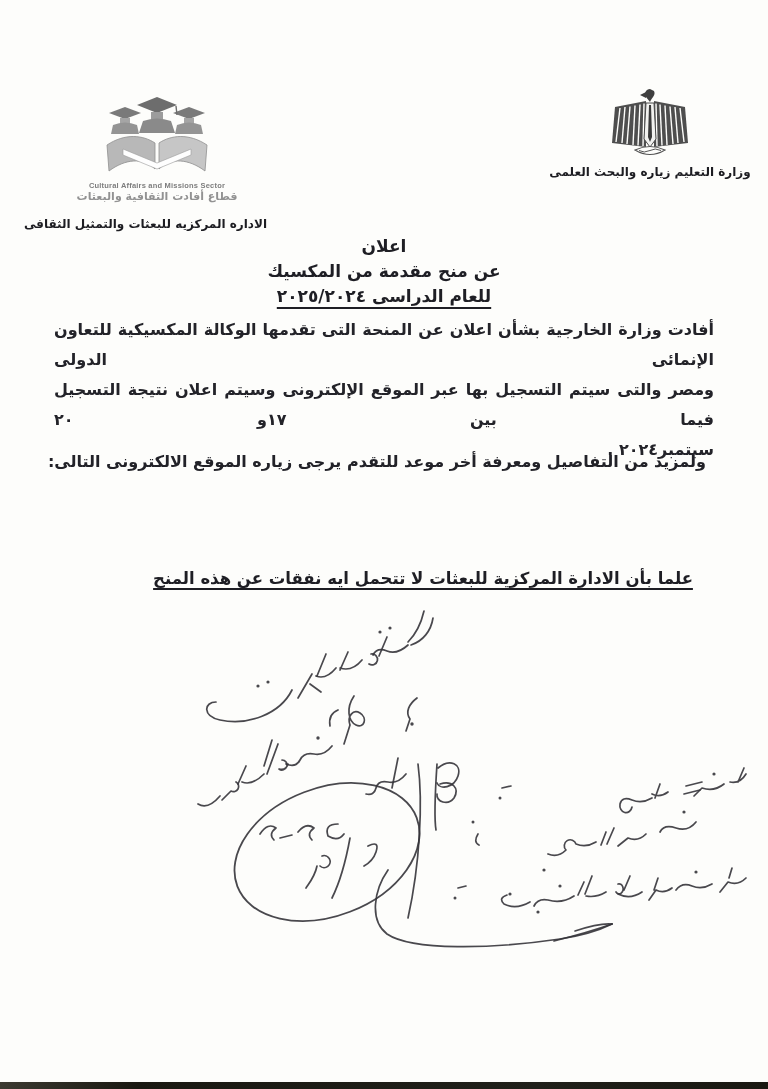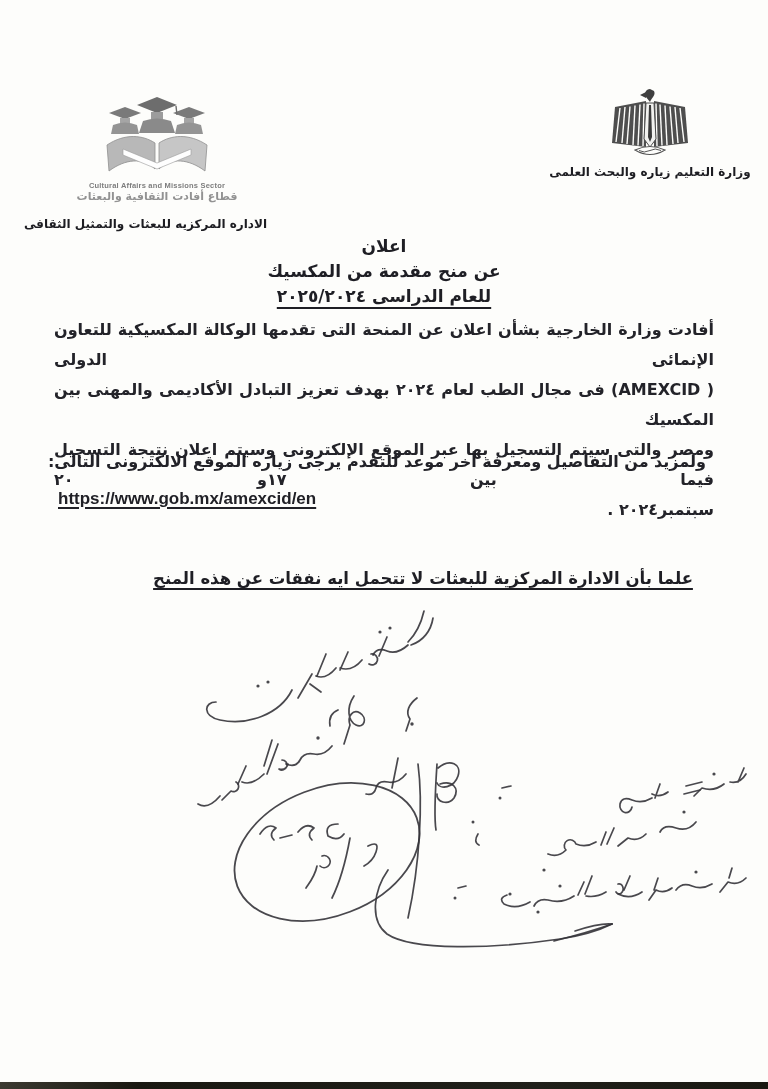--- a/index.html
+++ b/index.html
@@ -106,27 +106,25 @@
   </div>
 
   <div class="title">
     <div>اعلان</div>
     <div>عن منح مقدمة من المكسيك</div>
     <div class="u">للعام الدراسى ٢٠٢٥/٢٠٢٤</div>
   </div>
 
   <div class="bodytext">
     <div class="bline">أفادت وزارة الخارجية بشأن اعلان عن المنحة التى تقدمها الوكالة المكسيكية للتعاون الإنمائى الدولى</div>
-    <div class="bline">( AMEXCID) فى مجال الطب لعام ٢٠٢٤ بهدف تعزيز التبادل الأكاديمى والمهنى بين المكسيك</div>
     <div class="bline">ومصر والتى سيتم التسجيل بها عبر الموقع الإلكترونى وسيتم اعلان نتيجة التسجيل فيما بين ١٧و ٢٠</div>
     <div class="bline last">سبتمبر٢٠٢٤ .</div>
   </div>
 
   <div class="details">ولمزيد من التفاصيل ومعرفة أخر موعد للتقدم يرجى زياره الموقع الالكترونى التالى:</div>
-  <a class="link l1">https://www.gob.mx/amexcid/en</a>
 
   <div class="disclaimer">
     <span>علما بأن الادارة المركزية للبعثات لا تتحمل ايه نفقات عن هذه المنح</span>
   </div>
 
   <svg class="handwriting" width="628" height="392" viewBox="0 0 628 392">
 
     <g>
       <path d="M293,20 C291,33 283,43 271,47"></path>
       <path d="M284,13 C281,26 275,37 268,44"></path>

